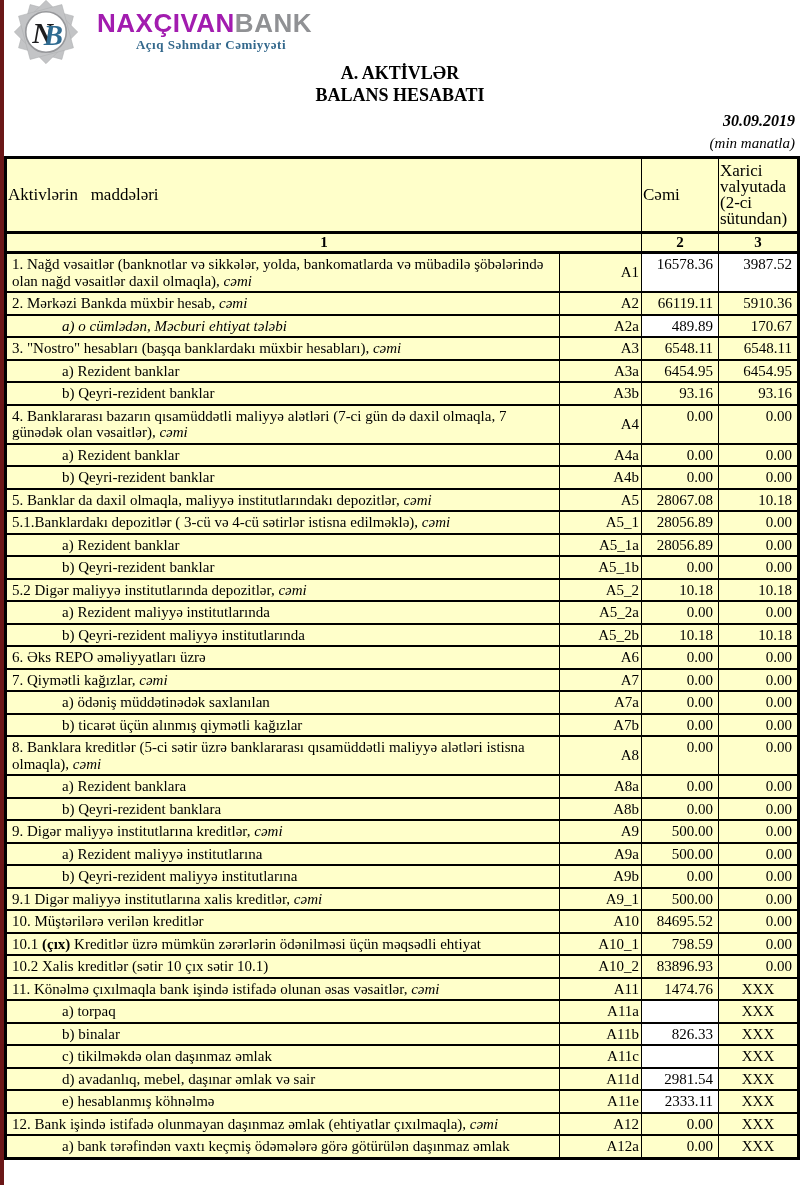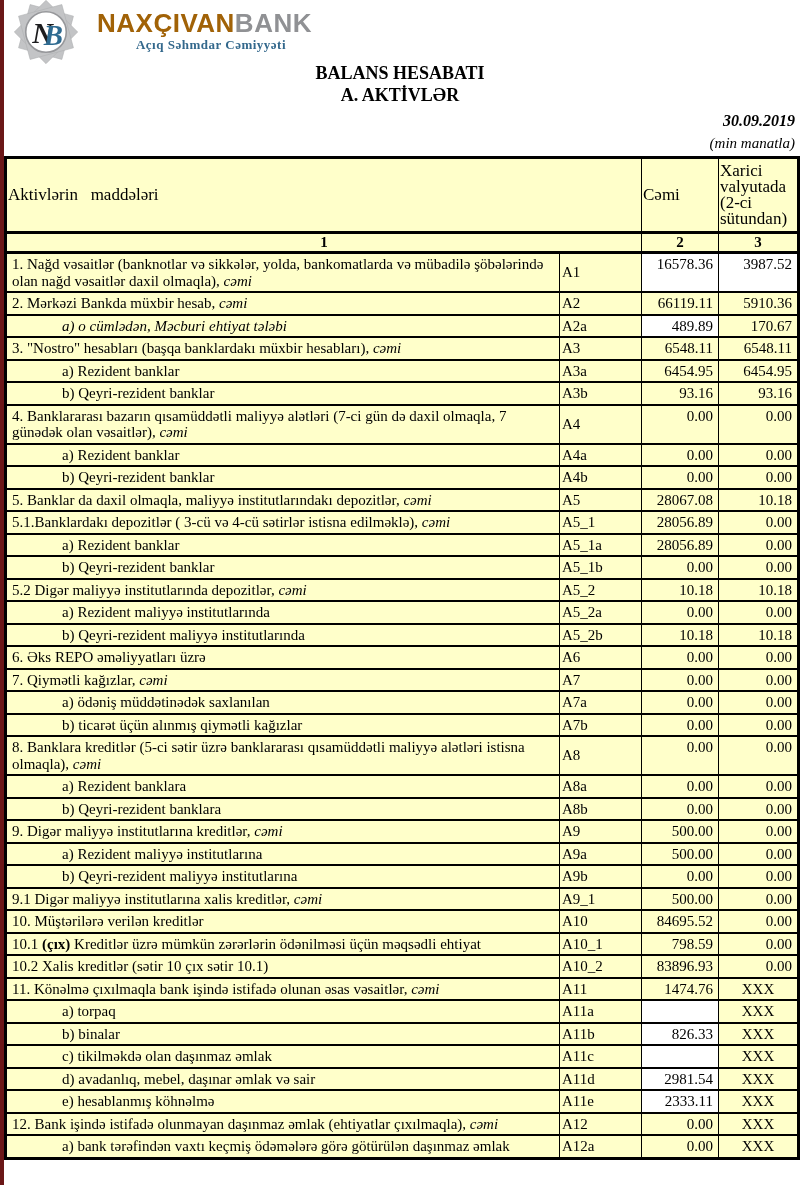--- a/index.html
+++ b/index.html
@@ -7,21 +7,21 @@
     width:800px;height:1185px;position:relative;overflow:hidden;
     background:#ffffff;
     font-family:"Liberation Serif","DejaVu Serif",serif;
     color:#000;
   }
   .strip{position:absolute;left:0;top:0;width:4px;height:1185px;background:#6b1717}
   .logo{position:absolute;left:11px;top:0px;width:70px;height:64px}
   .brand{position:absolute;left:97px;top:8px;width:240px;
          font-family:"Liberation Sans","DejaVu Sans",sans-serif;
          font-weight:bold;font-size:26px;letter-spacing:.5px;white-space:nowrap}
-  .brand .p1{color:#a16207}
+  .brand .p1{color:#a21caf}
   .brand .p2{color:#909194}
   .brand-sub{position:absolute;left:97px;top:37px;width:228px;text-align:center;
          font-family:Liberation Serif, serif;
          font-weight:bold;font-size:13px;color:#33688c;letter-spacing:.5px}
   .title{position:absolute;top:62px;left:0;width:800px;text-align:center;
          font-weight:bold;font-size:18px;line-height:22px}
   .date{position:absolute;top:112px;right:5px;font-size:16px;font-weight:bold;font-style:italic}
   .unit{position:absolute;top:135px;right:5px;font-size:15px;font-style:italic}
 
   table.bal{position:absolute;top:156px;left:4px;width:793px;
@@ -30,21 +30,21 @@
   th,td{border:1px solid #000;border-top-width:2px;border-bottom-width:2px;overflow:hidden}
   thead tr.h1 th{height:70px;font-size:17px;line-height:16px;vertical-align:middle;
         text-align:left;font-weight:normal;padding:1px}
   thead tr.h1 th.items{white-space:pre}
   thead tr.h1 th{border-bottom-width:3px}
   thead tr.h2 th{height:15px;font-size:15px;line-height:15px;padding:1px 0;
         text-align:center;font-weight:bold;border-bottom-width:3px}
   td{font-size:15px;line-height:16.5px;vertical-align:top}
   td.c-label{padding:2px 4px 2px 5px;text-align:left}
   td.c-label.indent{padding-left:55px}
-  td.c-code{text-align:left;vertical-align:middle;padding:1px 2px}
+  td.c-code{text-align:right;vertical-align:middle;padding:1px 2px}
   td.c-num{text-align:right;padding:2px 5px 2px 2px}
   td.c-num.xxx{text-align:center;padding-right:2px}
   td.wcell{background:#ffffff}
   .it{font-style:italic}
   .bd{font-weight:bold}
 </style>
 </head>
 <body>
 
 <div class="strip"></div>
@@ -57,22 +57,22 @@
   </g>
   <circle cx="32" cy="30" r="19" fill="#ffffff" stroke="#97989b" stroke-width="1.5"></circle>
   <text x="19" y="40" font-family="Liberation Serif, DejaVu Serif, serif" font-size="27" font-weight="bold" font-style="italic" fill="#1c1c1e">N</text>
   <text x="30" y="42" font-family="Liberation Serif, DejaVu Serif, serif" font-size="27" font-weight="bold" font-style="italic" fill="#2e6a90">B</text>
 </svg>
 
 <div class="brand"><span class="p1">NAXÇIVAN</span><span class="p2">BANK</span></div>
 <div class="brand-sub">Açıq Səhmdar Cəmiyyəti</div>
 
 <div class="title">
+  <div>A. AKTİVLƏR</div>
   <div>BALANS HESABATI</div>
-  <div>A. AKTİVLƏR</div>
 </div>
 
 <div class="date">30.09.2019</div>
 <div class="unit">(min manatla)</div>
 
 <table class="bal">
   <colgroup>
     <col style="width:554px">
       <col style="width:82px">
       <col style="width:77px">

